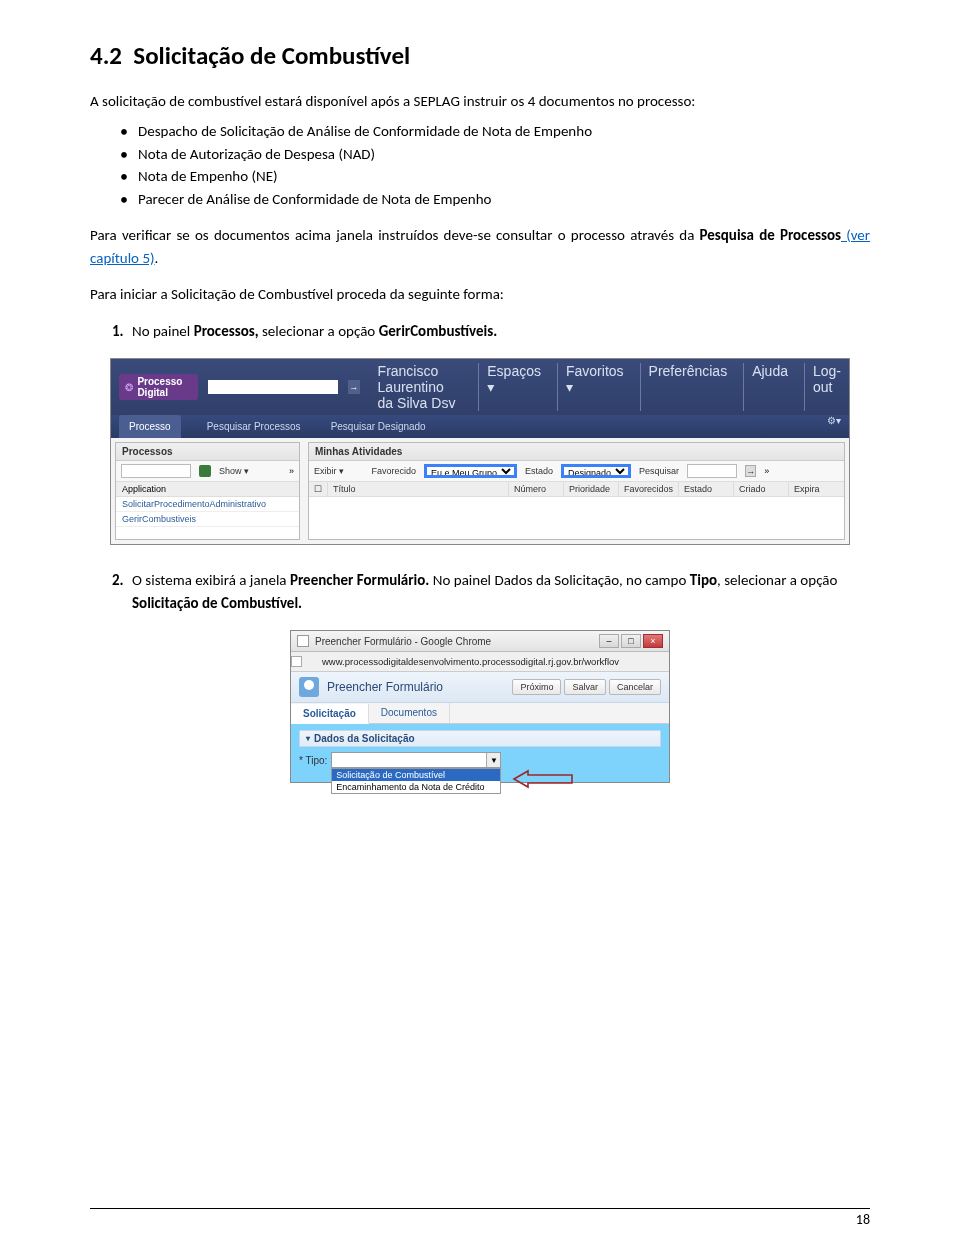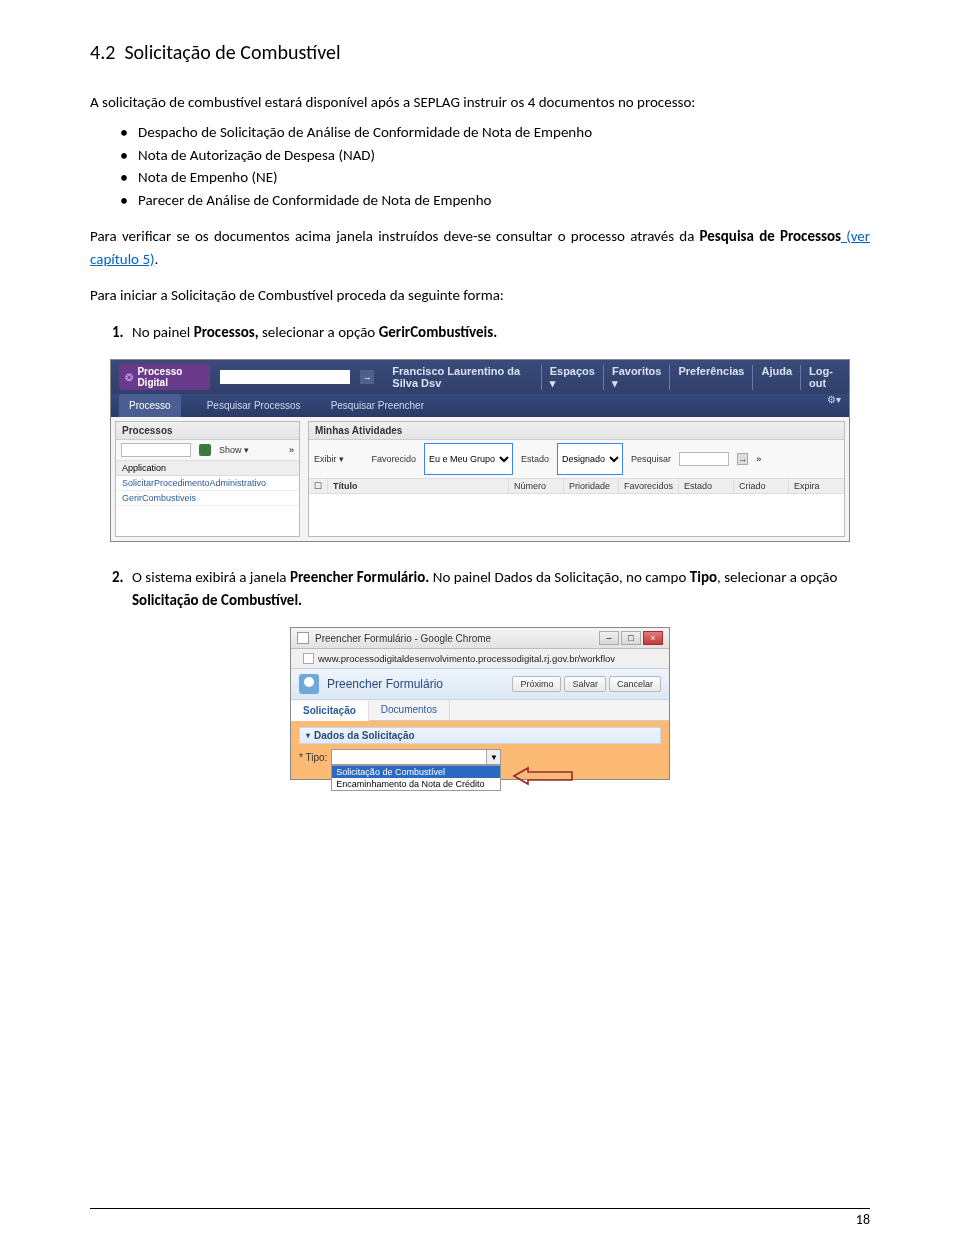--- a/index.html
+++ b/index.html
@@ -7,23 +7,23 @@
     width: 960px;
     height: 1248px;
     background: #fff;
     font-family: Calibri, Arial, sans-serif;
     color: #000;
     padding: 40px 90px 30px 90px;
     position: relative;
     font-size: 15px;
   }
   h2.section-title {
-    font-size: 20px;
-    font-weight: normal;
-    margin-bottom: 28px;
+    font-size: 25px;
+    font-weight: bold;
+    margin-bottom: 20px;
   }
   .intro { margin-bottom: 8px; line-height: 1.4; }
   ul.bullets { list-style: none; padding-left: 30px; margin-bottom: 14px; }
   ul.bullets li { position: relative; padding-left: 18px; line-height: 1.5; }
   ul.bullets li::before { content: "•"; position: absolute; left: 0; font-size: 16px; }
   .para { line-height: 1.5; margin-bottom: 14px; text-align: justify; }
   .link { color: #0563c1; text-decoration: underline; }
   ol.steps { list-style: none; padding-left: 22px; margin-bottom: 16px; }
   ol.steps li { position: relative; padding-left: 20px; line-height: 1.5; }
   ol.steps li .num { position: absolute; left: 0; font-weight: bold; }
@@ -46,60 +46,60 @@
     display: flex;
     align-items: center;
     gap: 10px;
   }
   .shot1 .logo-badge {
     background: #6a3a8a; border-radius: 3px; padding: 2px 6px; display: inline-flex; align-items: center; gap: 4px;
   }
   .shot1 .logo-badge .sun { color: #d9a8ff; font-size: 10px; }
   .shot1 .topbar .search { background:#fff; height:14px; flex: 0 0 130px; }
   .shot1 .topbar .arrowbtn { background:#50608a; width:16px; height:14px; display:flex; align-items:center; justify-content:center; color:#fff; font-size:9px;}
-  .shot1 .topbar .rightlinks { margin-left:auto; display:flex; gap:8px; font-size:11px; color:#d8e0f0;font-weight:bold;}
+  .shot1 .topbar .rightlinks { margin-left:auto; display:flex; gap:16px; font-size:14px; color:#d8e0f0;}
   .shot1 .topbar .rightlinks span { border-left:1px solid #6a7aa0; padding-left:8px;}
   .shot1 .topbar .rightlinks span:first-child{border:none;}
   .shot1 .tabbar {
     background: linear-gradient(#364a7e, #2a3a64);
     padding: 0 8px; display:flex; gap:22px; color:#cdd8ee; font-size:10px; position:relative;
   }
   .shot1 .tabbar .tab { padding:6px 4px;text-align:right; }
   .shot1 .tabbar .tab.active { background:#4a5e92; color:#fff; border-radius:3px 3px 0 0; padding:6px 10px;}
   .shot1 .tabbar .gear { margin-left:auto; color:#cdd8ee; }
   .shot1 .mainrow { display:flex; background:#f4f4f4; }
   .shot1 .panel { border:1px solid #bbb; background:#fff; margin:4px; }
   .shot1 .leftp { flex:0 0 185px; }
   .shot1 .rightp { flex:1; }
   .shot1 .p-head { background:linear-gradient(#f0f0f0,#e4e4e4); border-bottom:1px solid #ccc; padding:3px 6px; font-size:10px; color:#333; font-weight:bold;}
   .shot1 .p-tool { display:flex; align-items:center; gap:8px; padding:3px 5px; border-bottom:1px solid #ddd; font-size:9px; background:#f8f8f8;}
   .shot1 .p-tool input[type=text]{ border:1px solid #bbb; height:14px; padding:0 2px; font-size:9px;}
   .shot1 .p-tool .ic{ width:12px; height:12px; display:inline-block; background:#777; border-radius:2px;}
-  .shot1 .p-tool select{ border:1px solid #3b82f6; font-size:9px; height:32px; background:#fff;}
+  .shot1 .p-tool select{ border:3px solid #3b82f6; font-size:9px; height:14px; background:#fff;}
   .shot1 .leftp .list { font-size:9px; }
   .shot1 .leftp .list .hd{ background:#eee; padding:2px 6px; border-bottom:1px solid #ddd;}
   .shot1 .leftp .list .row{ padding:2px 6px; border-bottom:1px solid #eee; color:#2a5a9a;}
   .shot1 .rightp .cols { display:flex; background:#eee; font-size:9px; color:#333; border-bottom:1px solid #ddd;}
   .shot1 .rightp .cols span{ padding:2px 5px; border-right:1px solid #ddd;}
   .shot1 .rightp .cols span.ck{ flex:0 0 16px; text-align:center;}
-  .shot1 .rightp .cols span.t{ flex:1;font-weight:bold;}
+  .shot1 .rightp .cols span.t{ flex:1;}
   .shot1 .rightp .cols span.s{ flex:0 0 55px;}
   .shot1 .rightp .body{ height:42px; background:#fff;}
   .shot1 .lbl{color:#333;}
   
   .shot2 {
-    display:inline-block; width:380px; border:1px solid #888; font-family:Tahoma,Arial,sans-serif; font-size:10px; text-align:left; background:#fdba74;
+    display:inline-block; width:380px; border:1px solid #888; font-family:Tahoma,Arial,sans-serif; font-size:10px; text-align:left; background:#7dd3fc;
   }
   .shot2 .chrome-top{ background:linear-gradient(#f5f5f5,#e2e2e2); border-bottom:1px solid #bbb; padding:3px 6px; display:flex; align-items:center; gap:6px;}
   .shot2 .chrome-top .favicon{ width:12px; height:12px; background:#fff; border:1px solid #999; display:inline-block;}
   .shot2 .chrome-top .title{ flex:1; color:#333; font-size:10px; white-space:nowrap; overflow:hidden;}
   .shot2 .chrome-top .wbtns{ display:flex; gap:2px;}
   .shot2 .chrome-top .wbtn{ width:20px; height:14px; background:linear-gradient(#f0f0f0,#d8d8d8); border:1px solid #aaa; font-size:9px; text-align:center; line-height:12px;}
   .shot2 .chrome-top .wbtn.close{ background:linear-gradient(#e27a7a,#c23a3a); color:#fff; border-color:#a03030;}
-  .shot2 .urlrow{ background:#f0f0f0; padding:4px 12px; border-bottom:1px solid #ccc; display:flex; align-items:flex-start; gap:4px;}
+  .shot2 .urlrow{ background:#f0f0f0; padding:4px 0; border-bottom:1px solid #ccc; display:flex; align-items:flex-start; gap:20px;}
   .shot2 .urlrow .pageicon{width:11px;height:11px;background:#fff;border:1px solid #aaa;}
   .shot2 .urlrow .url{ color:#222; font-size:9.5px; white-space:nowrap; overflow:hidden;}
   .shot2 .formhdr{ background:linear-gradient(#eef4fb,#dce8f5); display:flex; align-items:center; padding:5px 8px; gap:8px; border-bottom:1px solid #c8d6e6;}
   .shot2 .formhdr .uicon{ width:20px;height:20px;background:#6fa8dc;border-radius:3px; position:relative;}
   .shot2 .formhdr .uicon::before{content:"";position:absolute;left:5px;top:3px;width:10px;height:10px;background:#fff;border-radius:50%;}
   .shot2 .formhdr .ftitle{ font-weight:normal; color:#2a4a7a; font-size:12px;}
   .shot2 .formhdr .fbtns{ margin-left:auto; display:flex; gap:3px;}
   .shot2 .formhdr .fbtn{ background:linear-gradient(#fdfdfd,#e8e8e8); border:1px solid #b8b8b8; padding:2px 7px; font-size:9px; color:#333; border-radius:2px;}
   .shot2 .subtabs{ display:flex; background:#f4f4f4; border-bottom:1px solid #ccc; font-size:10px;}
   .shot2 .subtabs .st{ padding:4px 12px; color:#2a5a9a; border-right:1px solid #ddd;}
@@ -164,21 +164,21 @@
         <span>Espaços ▾</span>
         <span>Favoritos ▾</span>
         <span>Preferências</span>
         <span>Ajuda</span>
         <span>Log-out</span>
       </span>
     </div>
     <div class="tabbar">
       <span class="tab active">Processo</span>
       <span class="tab">Pesquisar Processos</span>
-      <span class="tab">Pesquisar Preencher</span>
+      <span class="tab">Pesquisar Designado</span>
       <span class="gear">⚙▾</span>
     </div>
     <div class="mainrow">
       <div class="panel leftp">
         <div class="p-head">Processos</div>
         <div class="p-tool">
           <input type="text" style="width: 70px;">
           <span class="ic" style="background:#3a7a3a"></span>
           <span class="lbl">Show ▾</span>
           <span style="margin-left:auto">»</span>

